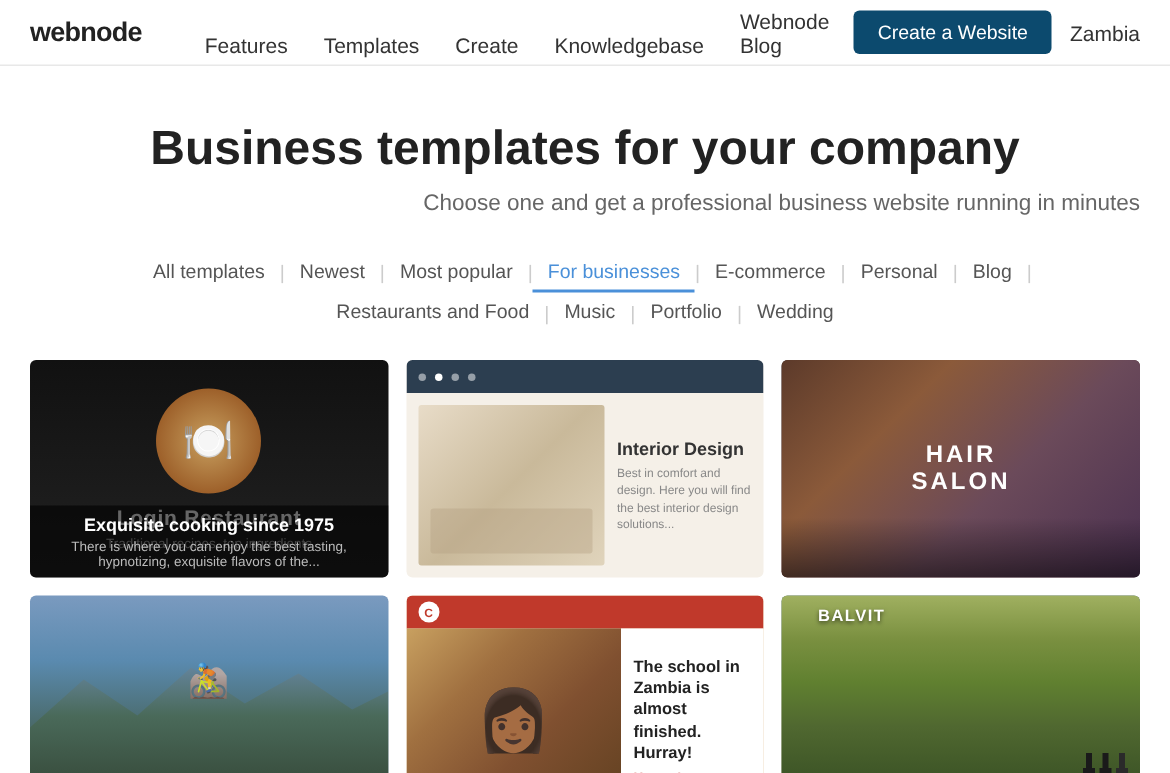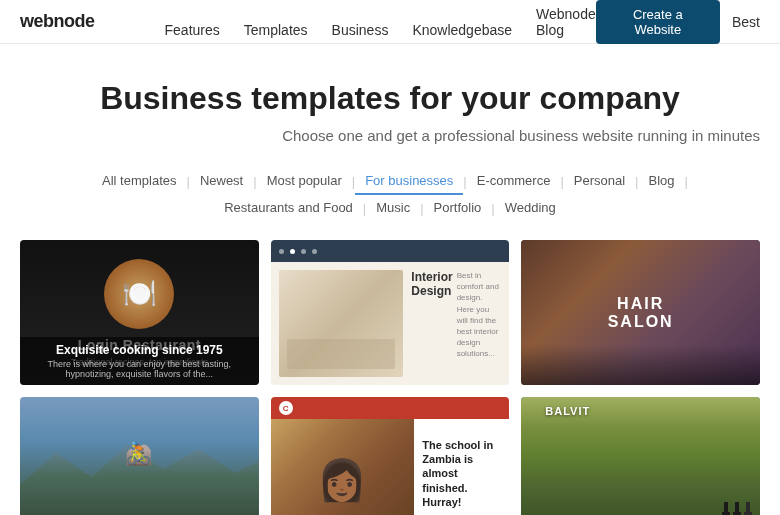--- a/index.html
+++ b/index.html
@@ -11,21 +11,21 @@
       align-items: center;
       padding: 0 20px;
       height: 44px;
       border-bottom: 1px solid #e8e8e8;
       background: #fff;
     }
     .navbar-logo {
       font-size: 18px;
       font-weight: 700;
       color: #222;
-      margin-right: 44px;
+      margin-right: 16px;
       letter-spacing: -0.5px;
     }
     .nav-links {
       display: flex;
       align-items: flex-end;
       gap: 24px;
       flex: 1;
       margin-left: 26px;
     }
     .nav-link {
@@ -216,21 +216,21 @@
       bottom: 8px;
       left: 8px;
       right: 8px;
       height: 30px;
       background: rgba(180,160,130,0.4);
       border-radius: 2px;
     }
     .interior-text {
       width: 90px;
       display: flex;
-      flex-direction: row;
+      flex-direction: column;
       justify-content: center;
       gap: 4px;
     }
     .interior-title {
       font-size: 12px;
       font-weight: 700;
       color: #333;
     }
     .interior-desc {
       font-size: 8px;
@@ -409,27 +409,27 @@
     }
   </style>
 </head>
 <body>
 
 <nav class="navbar">
   <div class="navbar-logo">webnode</div>
   <div class="nav-links">
     <a class="nav-link">Features</a>
     <a class="nav-link">Templates</a>
-    <a class="nav-link">Business</a>
+    <a class="nav-link">Create</a>
     <a class="nav-link">Knowledgebase</a>
     <a class="nav-link">Webnode Blog</a>
   </div>
   <div class="nav-actions">
     <button class="btn-create">Create a Website</button>
-    <button class="btn-login">Best</button>
+    <button class="btn-login">Zambia</button>
   </div>
 </nav>
 
 <section class="hero">
   <h1>Business templates for your company</h1>
   <p>Choose one and get a professional business website running in minutes</p>
 </section>
 
 <div class="filter-bar">
   <span class="filter-item">All templates</span>

